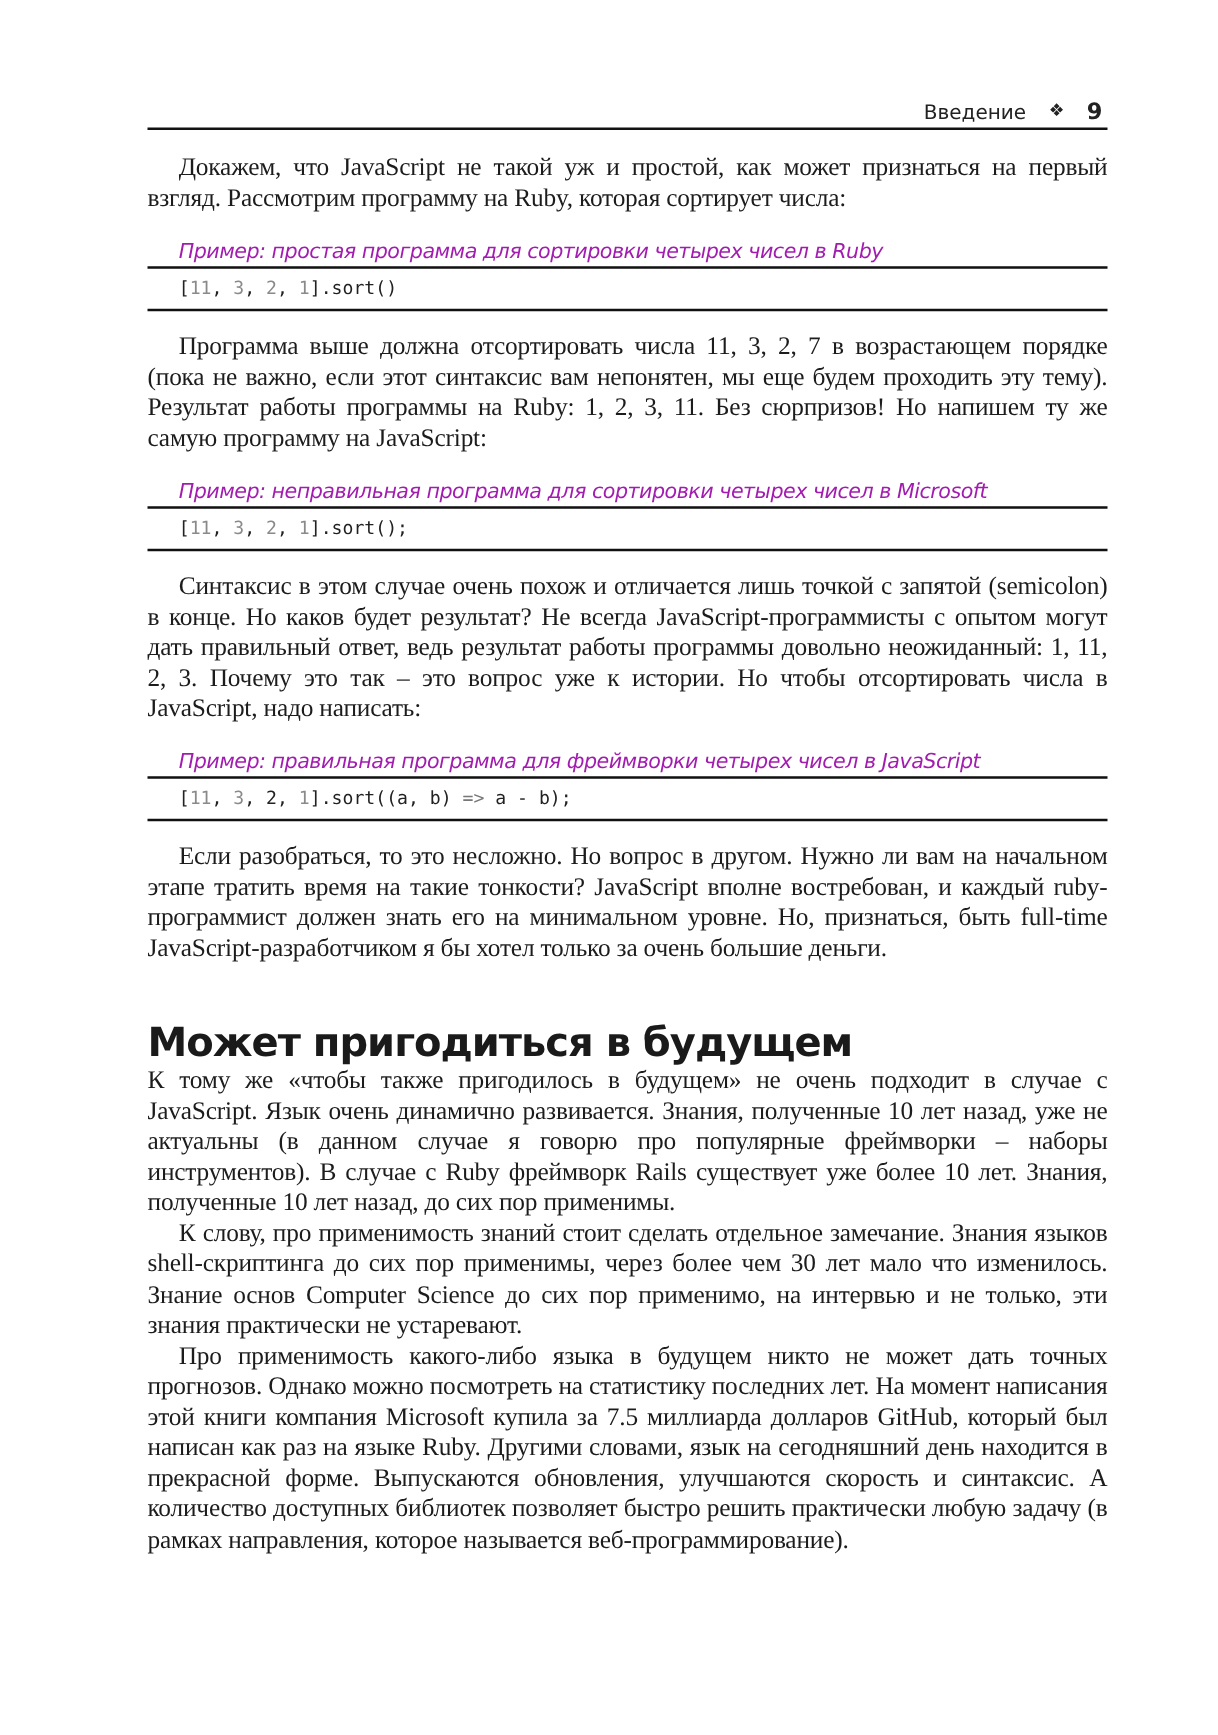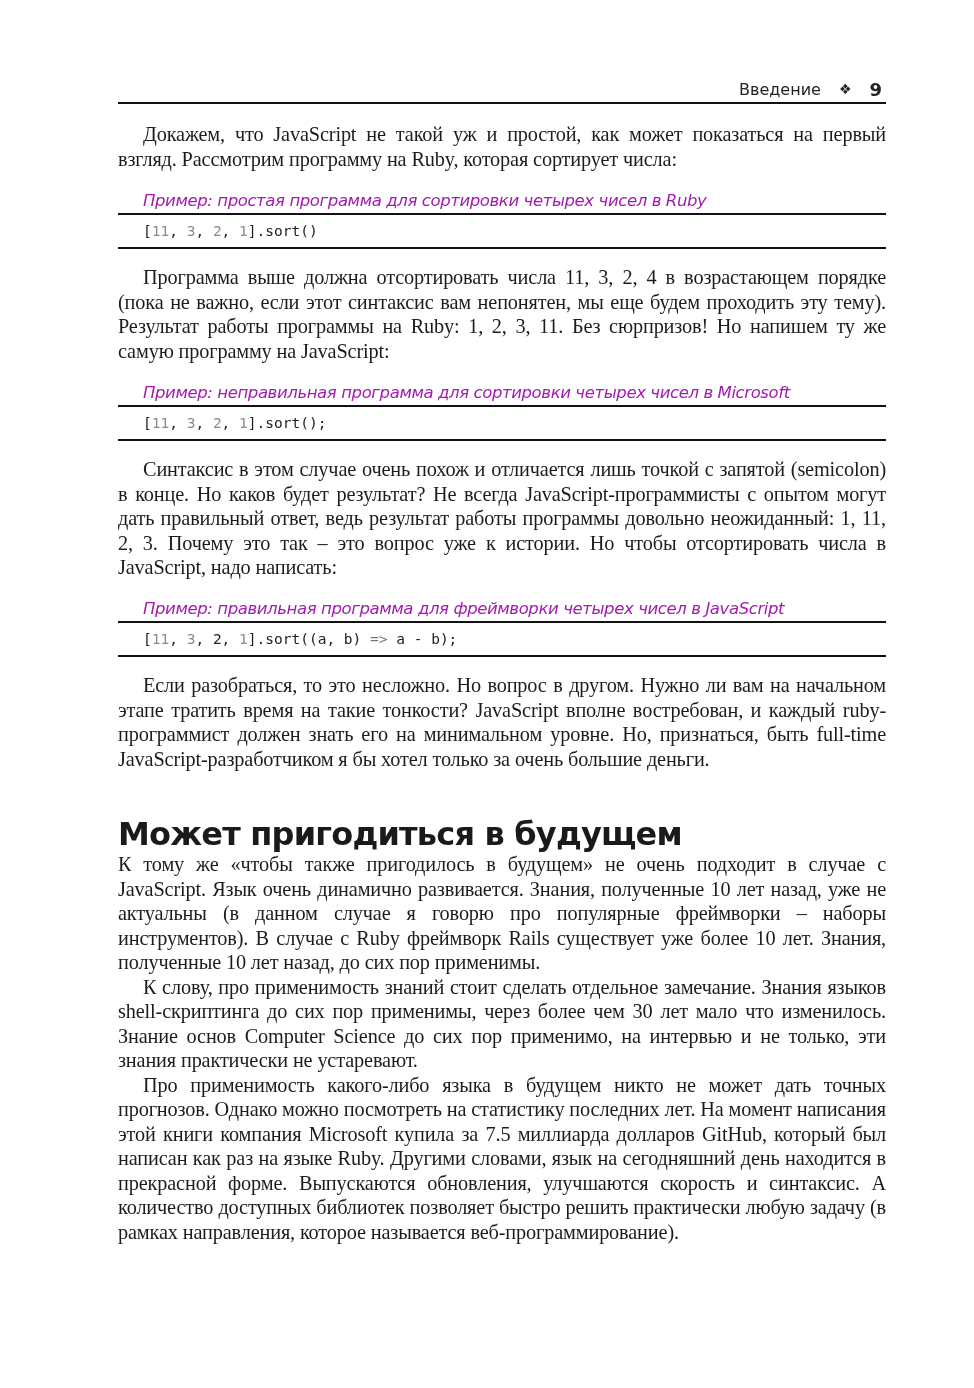--- a/index.html
+++ b/index.html
@@ -30,30 +30,30 @@
 <div class="page">
 
   <div class="running-head">
     <span>Введение</span>
     <span class="orn">❖</span>
     <span class="pnum">9</span>
   </div>
   <div class="head-rule"></div>
 
   <div class="block" style="top:122px;">
-    <p class="body-text indent">Докажем, что JavaScript не такой уж и простой, как может показаться на первый взгляд. Рассмотрим программу на Ruby, которая сортирует числа:</p>
+    <p class="body-text indent">Докажем, что JavaScript не такой уж и простой, как может признаться на первый взгляд. Рассмотрим программу на Ruby, которая сортирует числа:</p>
   </div>
 
   <div class="block" style="top:189px;">
     <div class="caption">Пример: простая программа для сортировки четырех чисел в Ruby</div>
     <div class="code-box"><span>[</span><span class="num">11</span><span>, </span><span class="num">3</span><span>, </span><span class="num">2</span><span>, </span><span class="num">1</span><span>].sort()</span></div>
   </div>
 
   <div class="block" style="top:265px;">
-    <p class="body-text indent">Программа выше должна отсортировать числа 11, 3, 2, 4 в возрастающем порядке (пока не важно, если этот синтаксис вам непонятен, мы еще будем проходить эту тему). Результат работы программы на Ruby: 1, 2, 3, 11. Без сюрпризов! Но напишем ту же самую программу на JavaScript:</p>
+    <p class="body-text indent">Программа выше должна отсортировать числа 11, 3, 2, 7 в возрастающем порядке (пока не важно, если этот синтаксис вам непонятен, мы еще будем проходить эту тему). Результат работы программы на Ruby: 1, 2, 3, 11. Без сюрпризов! Но напишем ту же самую программу на JavaScript:</p>
   </div>
 
   <div class="block" style="top:381px;">
     <div class="caption">Пример: неправильная программа для сортировки четырех чисел в Microsoft</div>
     <div class="code-box"><span>[</span><span class="num">11</span><span>, </span><span class="num">3</span><span>, </span><span class="num">2</span><span>, </span><span class="num">1</span><span>].sort();</span></div>
   </div>
 
   <div class="block" style="top:457px;">
     <p class="body-text indent">Синтаксис в этом случае очень похож и отличается лишь точкой с запятой (semicolon) в конце. Но каков будет результат? Не всегда JavaScript-программисты с опытом могут дать правильный ответ, ведь результат работы программы довольно неожиданный: 1, 11, 2, 3. Почему это так – это вопрос уже к истории. Но чтобы отсортировать числа в JavaScript, надо написать:</p>
   </div>

